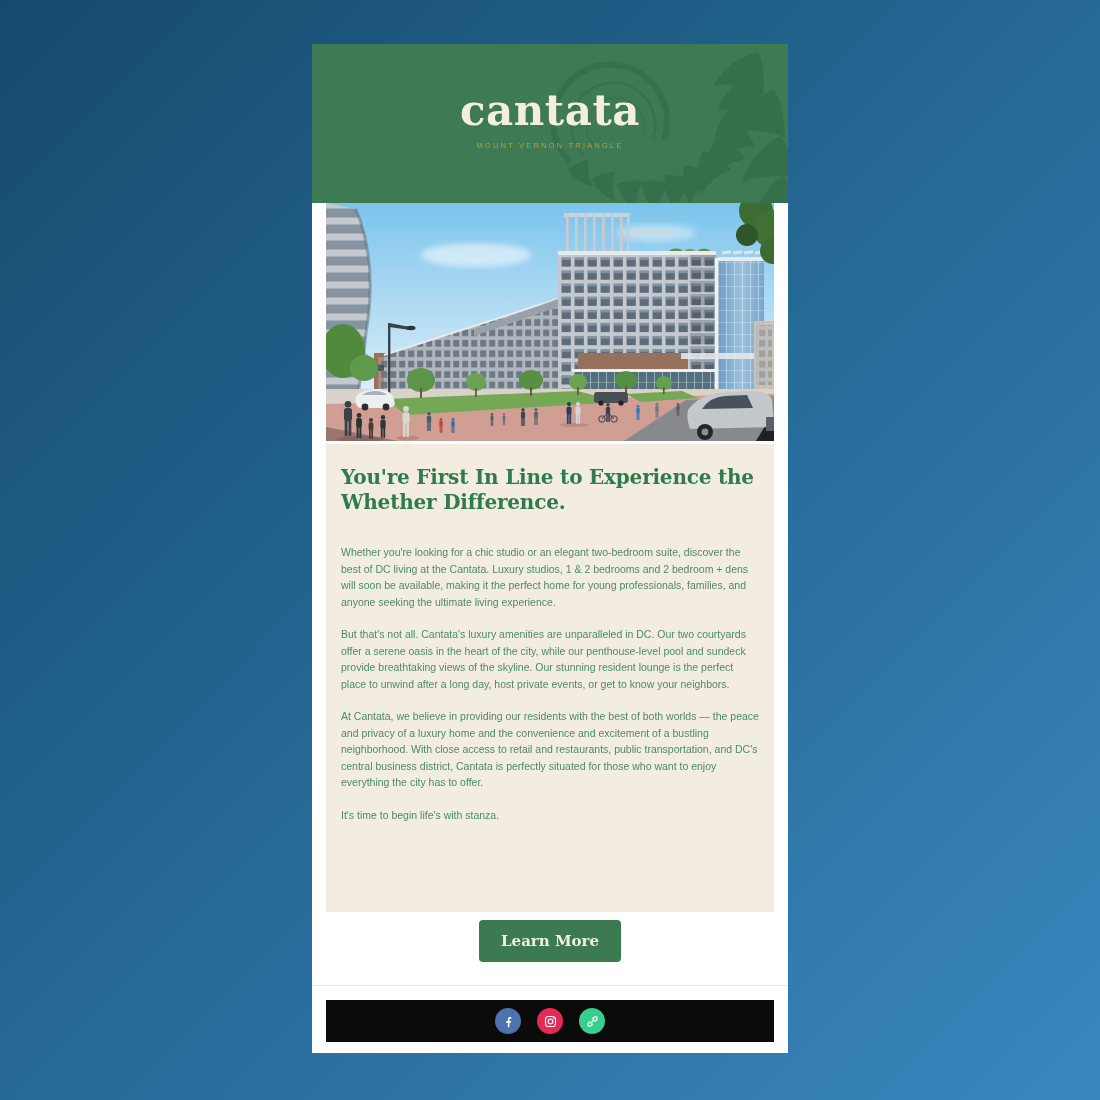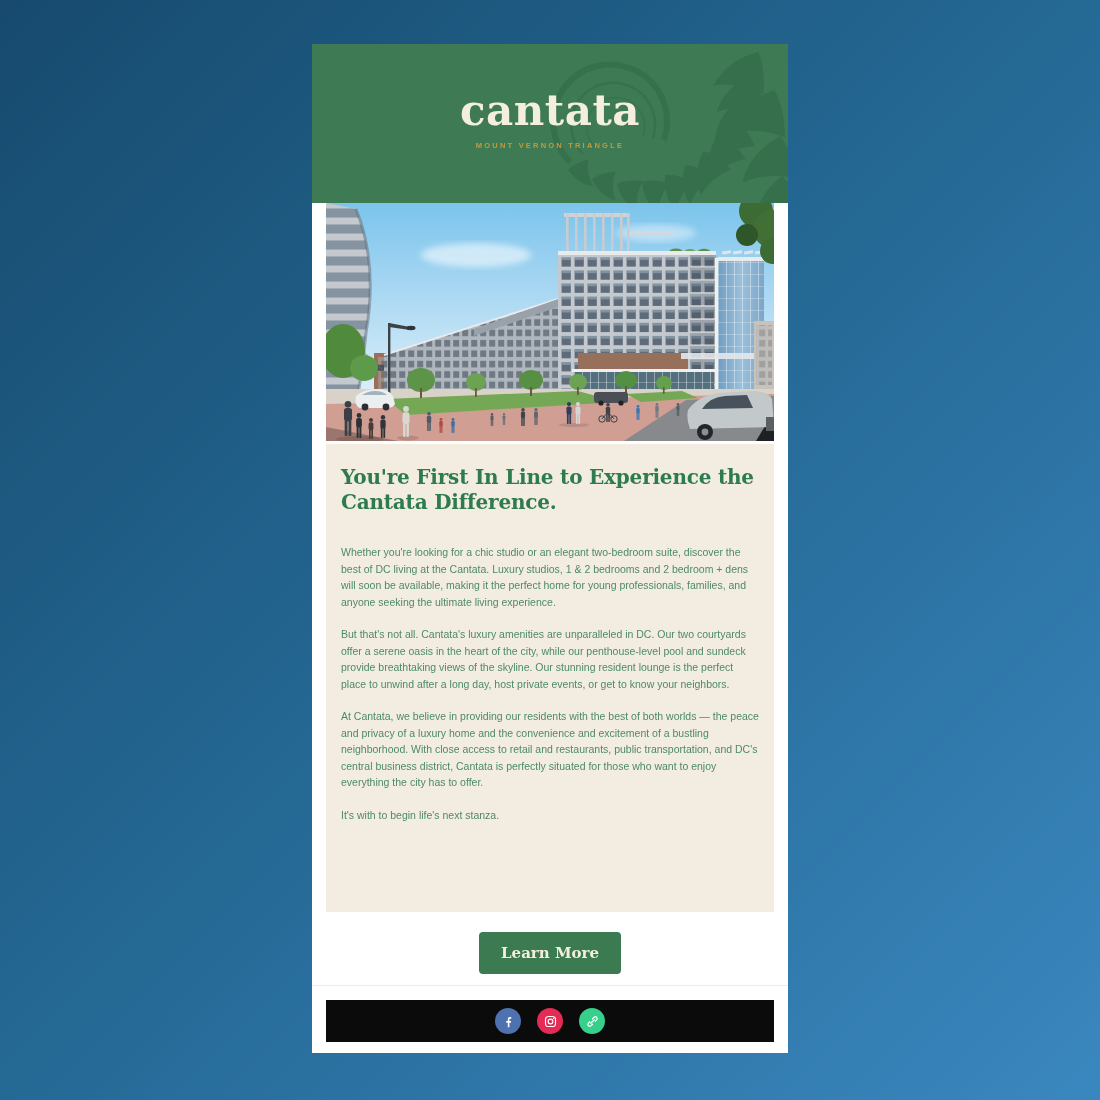--- a/index.html
+++ b/index.html
@@ -15,40 +15,40 @@
   
   .hdr{position:relative;height:159px;background:#3e7a53;overflow:hidden;}
   .ornament{position:absolute;top:0;left:0;width:476px;height:159px;}
   .logo{
     position:relative;margin:0;padding-top:46px;text-align:center;
     font-family:"DejaVu Serif","Liberation Serif",serif;font-weight:700;
     font-size:42px;line-height:1;letter-spacing:.5px;color:#f3eedd;
   }
   .tagline{
     position:relative;margin-top:9px;text-align:center;
-    font-size:7.5px;font-weight:700;letter-spacing:2.2px;color:#c09b3e;
+    font-size:7.5px;font-weight:400;letter-spacing:2.2px;color:#c09b3e;
   }
   
   .hero{margin:0 14px;height:238px;display:block;}
   
   .article{
     margin:3px 14px 0;height:468px;box-sizing:border-box;
     padding:21px 15px;background:#f2ede0;
   }
   .article h1{
     margin:0 0 29px;font-family:"DejaVu Serif","Liberation Serif",serif;
     font-weight:700;font-size:20px;line-height:1.26;letter-spacing:-.2px;
     color:#2e7b4e;
   }
   .article p{
     margin:0 0 16px;font-size:10.5px;line-height:1.57;color:#4d8a65;
   }
   .article p:last-child{margin-bottom:0;}
   
-  .cta-row{height:73px;box-sizing:border-box;padding-top:20px;text-align:center;background:#ffffff;}
+  .cta-row{height:73px;box-sizing:border-box;padding-top:8px;text-align:center;background:#ffffff;}
   .cta{
     display:inline-block;border:none;cursor:pointer;
     background:#3c7a52;color:#f3eedd;border-radius:4px;
     font-family:"DejaVu Serif","Liberation Serif",serif;font-weight:700;
     font-size:15px;padding:12px 22px;line-height:1.2;
   }
   
   .ftr{border-top:1px solid #ececec;background:#ffffff;padding:14px 14px 11px;}
   .social-bar{
     height:42px;background:#0b0b0b;
@@ -288,25 +288,25 @@
         <path d="M276,216 L282,209 L288,216 M282,209 L284,215"></path>
       </g>
       <use href="#prs" fill="#3c4246" transform="translate(282,200) scale(1.9)"></use>
       <use href="#prs" fill="#3a78b5" transform="translate(312,202) scale(1.5)"></use>
       <use href="#prs" fill="#707880" transform="translate(331,200) scale(1.5)"></use>
       <use href="#prs" fill="#565c62" transform="translate(352,200) scale(1.3)"></use>
     </g>
   </svg>
 
   <div class="article">
-    <h1>You're First In Line to Experience the Cantata Difference.</h1>
+    <h1>You're First In Line to Experience the Whether Difference.</h1>
     <p>Whether you're looking for a chic studio or an elegant two-bedroom suite, discover the best of DC living at the Cantata. Luxury studios, 1 &amp; 2 bedrooms and 2 bedroom + dens will soon be available, making it the perfect home for young professionals, families, and anyone seeking the ultimate living experience.</p>
     <p>But that's not all. Cantata's luxury amenities are unparalleled in DC. Our two courtyards offer a serene oasis in the heart of the city, while our penthouse-level pool and sundeck provide breathtaking views of the skyline. Our stunning resident lounge is the perfect place to unwind after a long day, host private events, or get to know your neighbors.</p>
     <p>At Cantata, we believe in providing our residents with the best of both worlds — the peace and privacy of a luxury home and the convenience and excitement of a bustling neighborhood. With close access to retail and restaurants, public transportation, and DC's central business district, Cantata is perfectly situated for those who want to enjoy everything the city has to offer.</p>
-    <p>It's with to begin life's next stanza.</p>
+    <p>It's time to begin life's with stanza.</p>
   </div>
 
   <div class="cta-row">
     <button class="cta">Learn More</button>
   </div>
 
   <div class="ftr">
     <div class="social-bar">
       <button class="soc fb" aria-label="Facebook">
         <svg viewBox="0 0 24 24">

